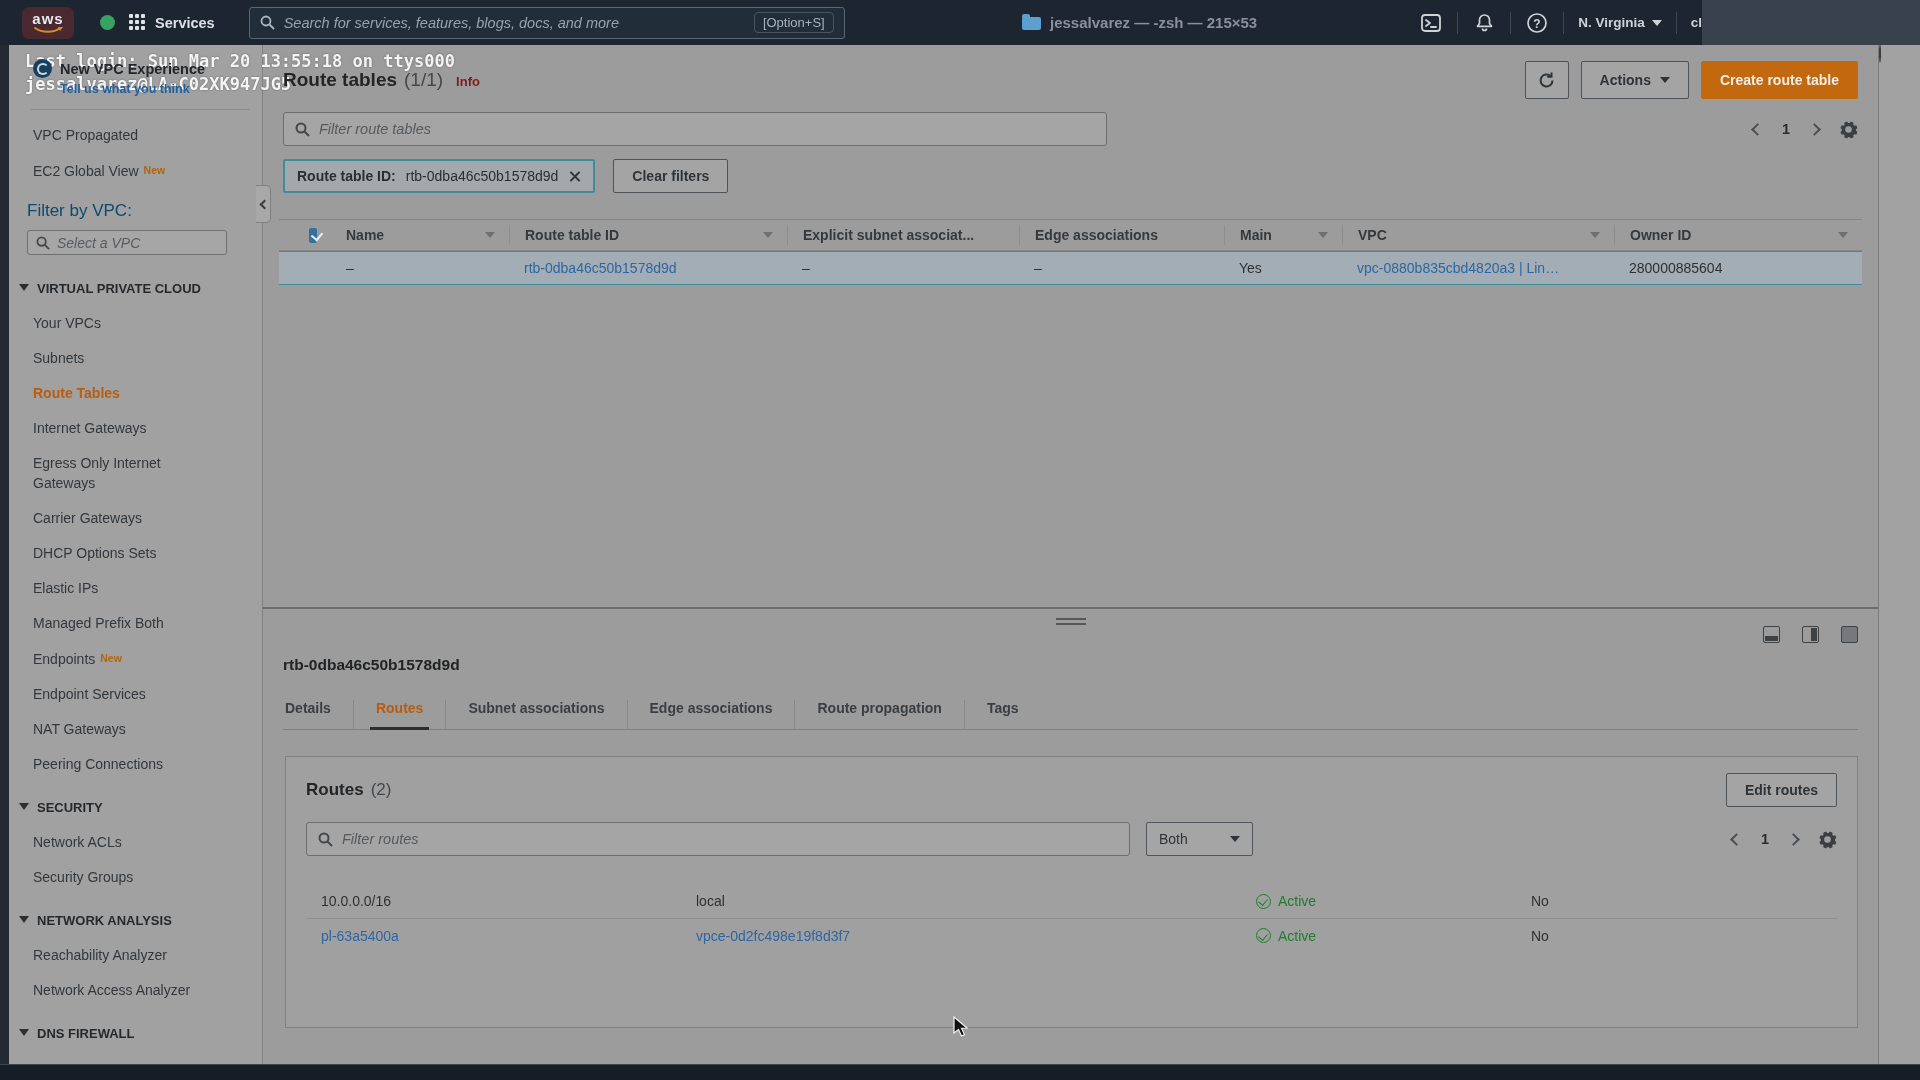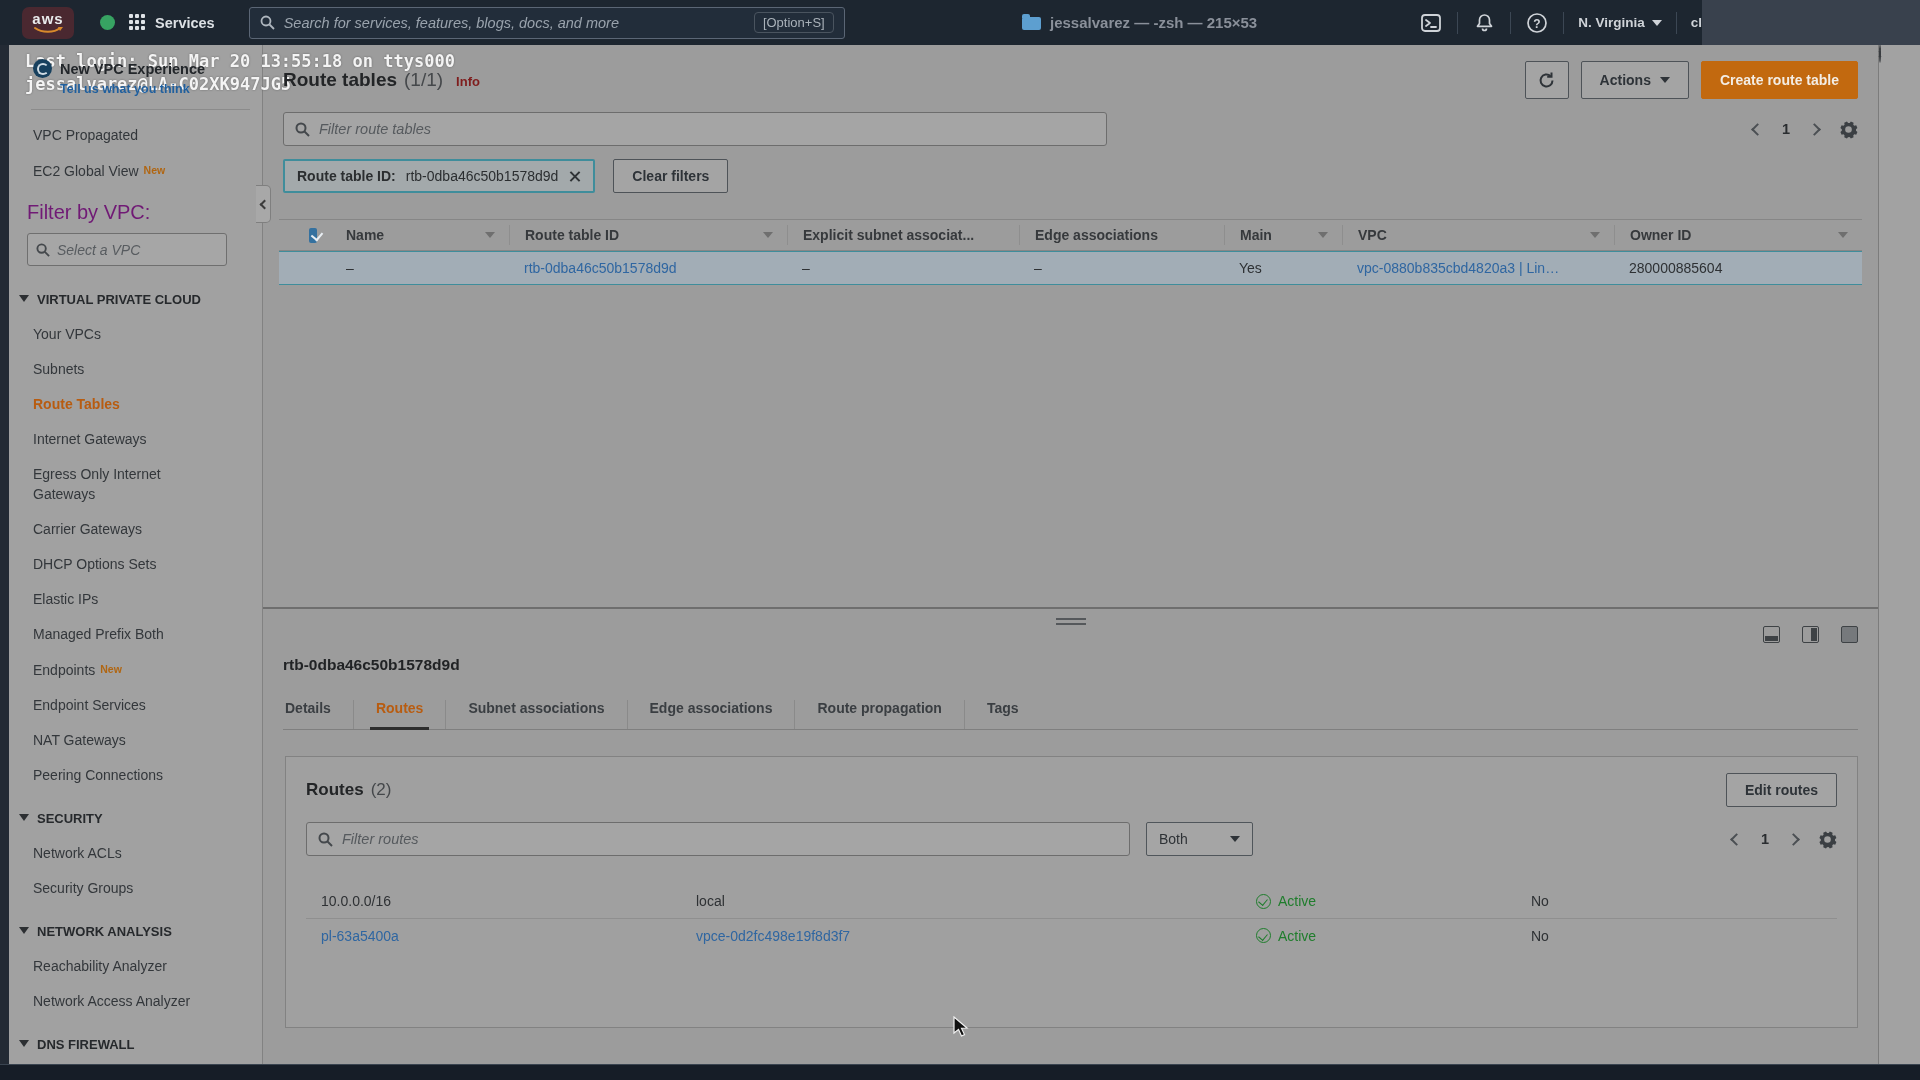--- a/index.html
+++ b/index.html
@@ -41,22 +41,22 @@
   .left-strip { position:absolute; left:0; top:45px; width:9px; height:1019px; background:#232a34; }
   .sidebar { position:absolute; left:9px; top:45px; width:254px; height:1019px; background:#a1a1a1; border-right:1px solid #828282; padding:14px 12px 10px 24px; overflow:hidden; }
   .experience-title { position:relative; z-index:45; display:flex; align-items:center; gap:8px; font-size:14.5px; font-weight:bold; color:#22262a; }
   .toggle-icon { position:relative; width:19px; height:19px; border-radius:50%; background:#17405e; flex:none; }
   .toggle-icon::after { content:""; position:absolute; left:4px; top:4px; width:8px; height:8px; border-radius:50%; border:2.5px solid #cfdbe4; border-right-color:transparent; }
   .experience-link { position:relative; z-index:45; margin:4px 0 0 27px; color:#1f5f9e; font-size:12.5px; font-weight:bold; }
   .sidebar-divider { margin:13px 0 0 -2px; border-top:1px solid #8b8b8b; }
   .nav-item { margin-top:15px; font-size:14px; color:#33373b; cursor:default; line-height:20px; }
   .nav-item .badge-new { color:#b06612; font-size:10.5px; font-weight:bold; margin-left:5px; vertical-align:2px; }
   .nav-item.selected span.lbl { color:#b85c10; font-weight:bold; }
-  .filter-vpc-label { margin-top:20px; margin-left:-6px; font-size:20px; color:#701a75; }
-  .vpc-select { margin-top:9px; margin-left:-6px; width:200px; height:33px; background:#a6a6a6; border:1px solid #6f6f6f; border-radius:3px; display:flex; align-items:center; padding:0 8px; gap:7px; }
+  .filter-vpc-label { margin-top:20px; margin-left:-6px; font-size:17px; color:#0c4a6e; }
+  .vpc-select { margin-top:9px; margin-left:-6px; width:200px; height:25px; background:#a6a6a6; border:1px solid #6f6f6f; border-radius:3px; display:flex; align-items:center; padding:0 8px; gap:7px; }
   .vpc-select input { width:130px; background:transparent; border:none; outline:none; font-size:14px; font-style:italic; color:#4f5357; font-family:"Liberation Sans",sans-serif; }
   .vpc-select input::placeholder { color:#585c60; font-style:italic; }
   .section-head { margin-top:24px; margin-left:-14px; display:flex; gap:8px; font-size:13px; font-weight:bold; color:#26292c; line-height:19px; width:190px; }
   .section-caret { width:0; height:0; border-left:5px solid transparent; border-right:5px solid transparent; border-top:7px solid #2c2f32; margin-top:5px; flex:none; }
   .collapse-tab { position:absolute; left:256px; top:185px; width:15px; height:38px; background:#a8a8a8; border:1px solid #7f7f7f; border-left:none; border-radius:0 5px 5px 0; display:flex; align-items:center; justify-content:center; z-index:5; }
   .chev-left { width:7px; height:7px; border-left:2px solid #3c3c3c; border-bottom:2px solid #3c3c3c; transform:rotate(45deg); margin-left:2px; }
 
   
   .main { position:absolute; left:263px; top:45px; width:1615px; height:1019px; background:#9c9c9c; }
   .right-rail { position:absolute; right:0; top:45px; width:42px; height:1019px; background:#a2a2a2; border-left:1px solid #7c7c7c; }

